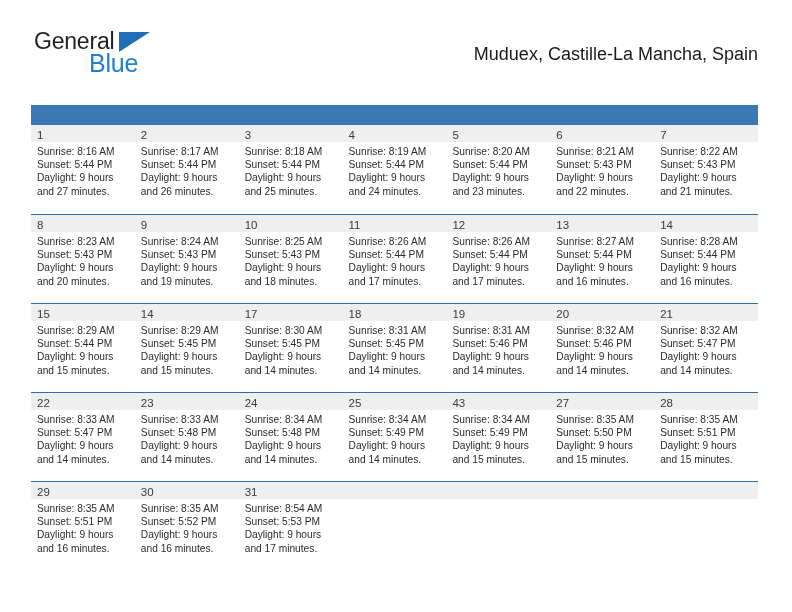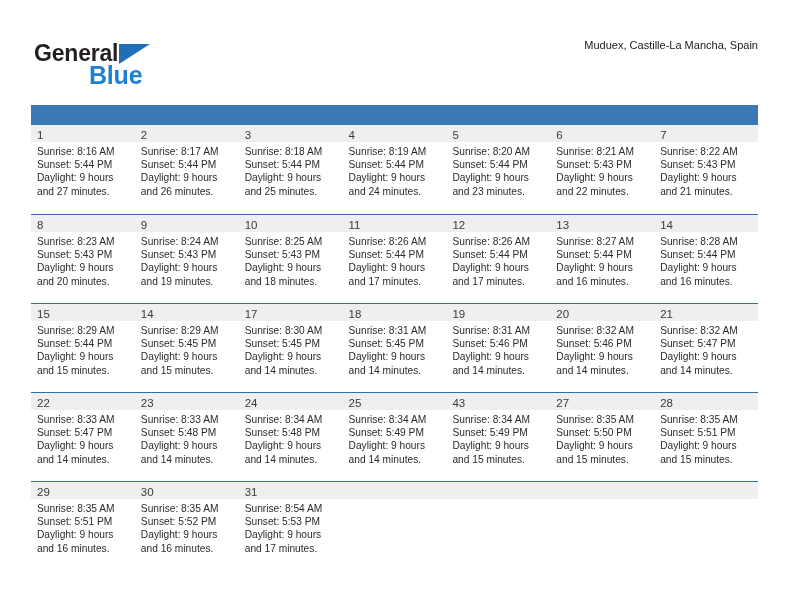--- a/index.html
+++ b/index.html
@@ -27,24 +27,23 @@
     position: absolute;
     left: 31px;
     top: 28px;
     right: 34px;
     height: 72px;
   }
 
   .logo {
     position: absolute;
     left: 0;
-    top: 12px;
+    top: 0;
     width: 190px;
     height: 60px;
-    font-weight: bold;
   }
   .logo-general {
     position: absolute;
     left: 3px;
     top: 0px;
     font-size: 23px;
     letter-spacing: -0.2px;
     color: #231f20;
     font-family: "Liberation Sans", sans-serif;
   }
@@ -74,24 +73,24 @@
     text-align: right;
   }
   .cal-title {
     font-size: 30px;
     font-weight: normal;
     color: #1a1a1a;
     line-height: 38px;
     white-space: nowrap;
   }
   .cal-subtitle {
-    font-size: 11px;
+    font-size: 18px;
     color: #1a1a1a;
     line-height: 20px;
-    margin-top: 7px;
+    margin-top: 16px;
     white-space: nowrap;
   }
 
   
   .calendar {
     position: absolute;
     left: 31px;
     top: 105px;
     width: 727px;
   }

